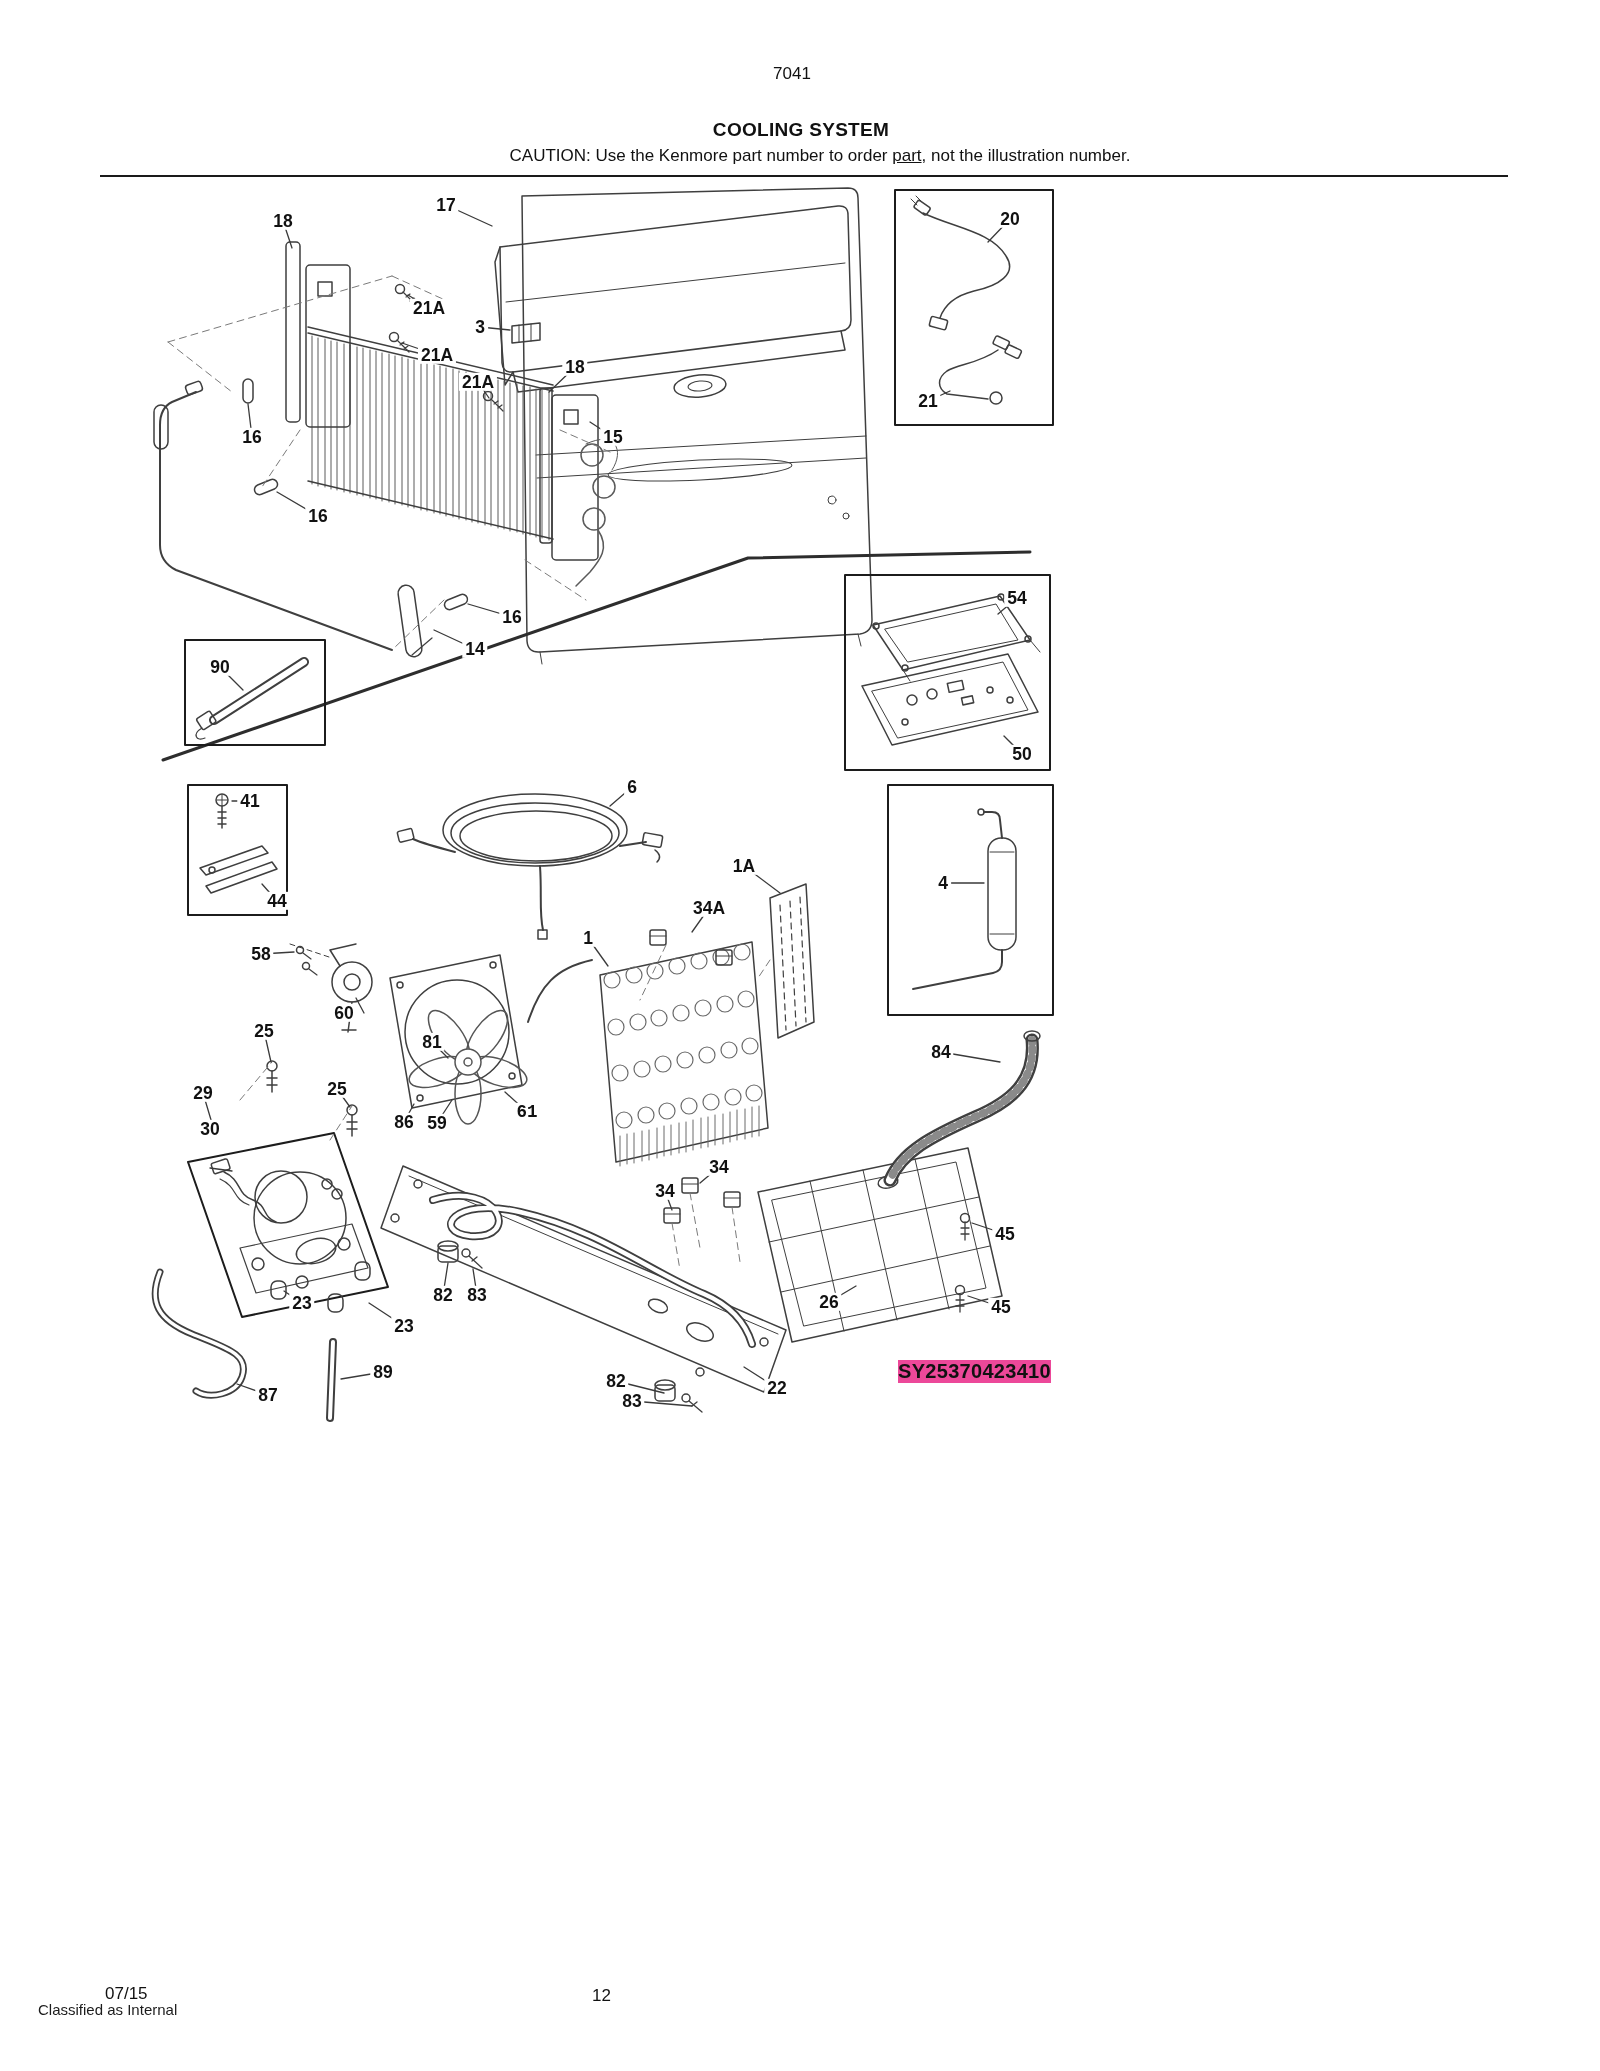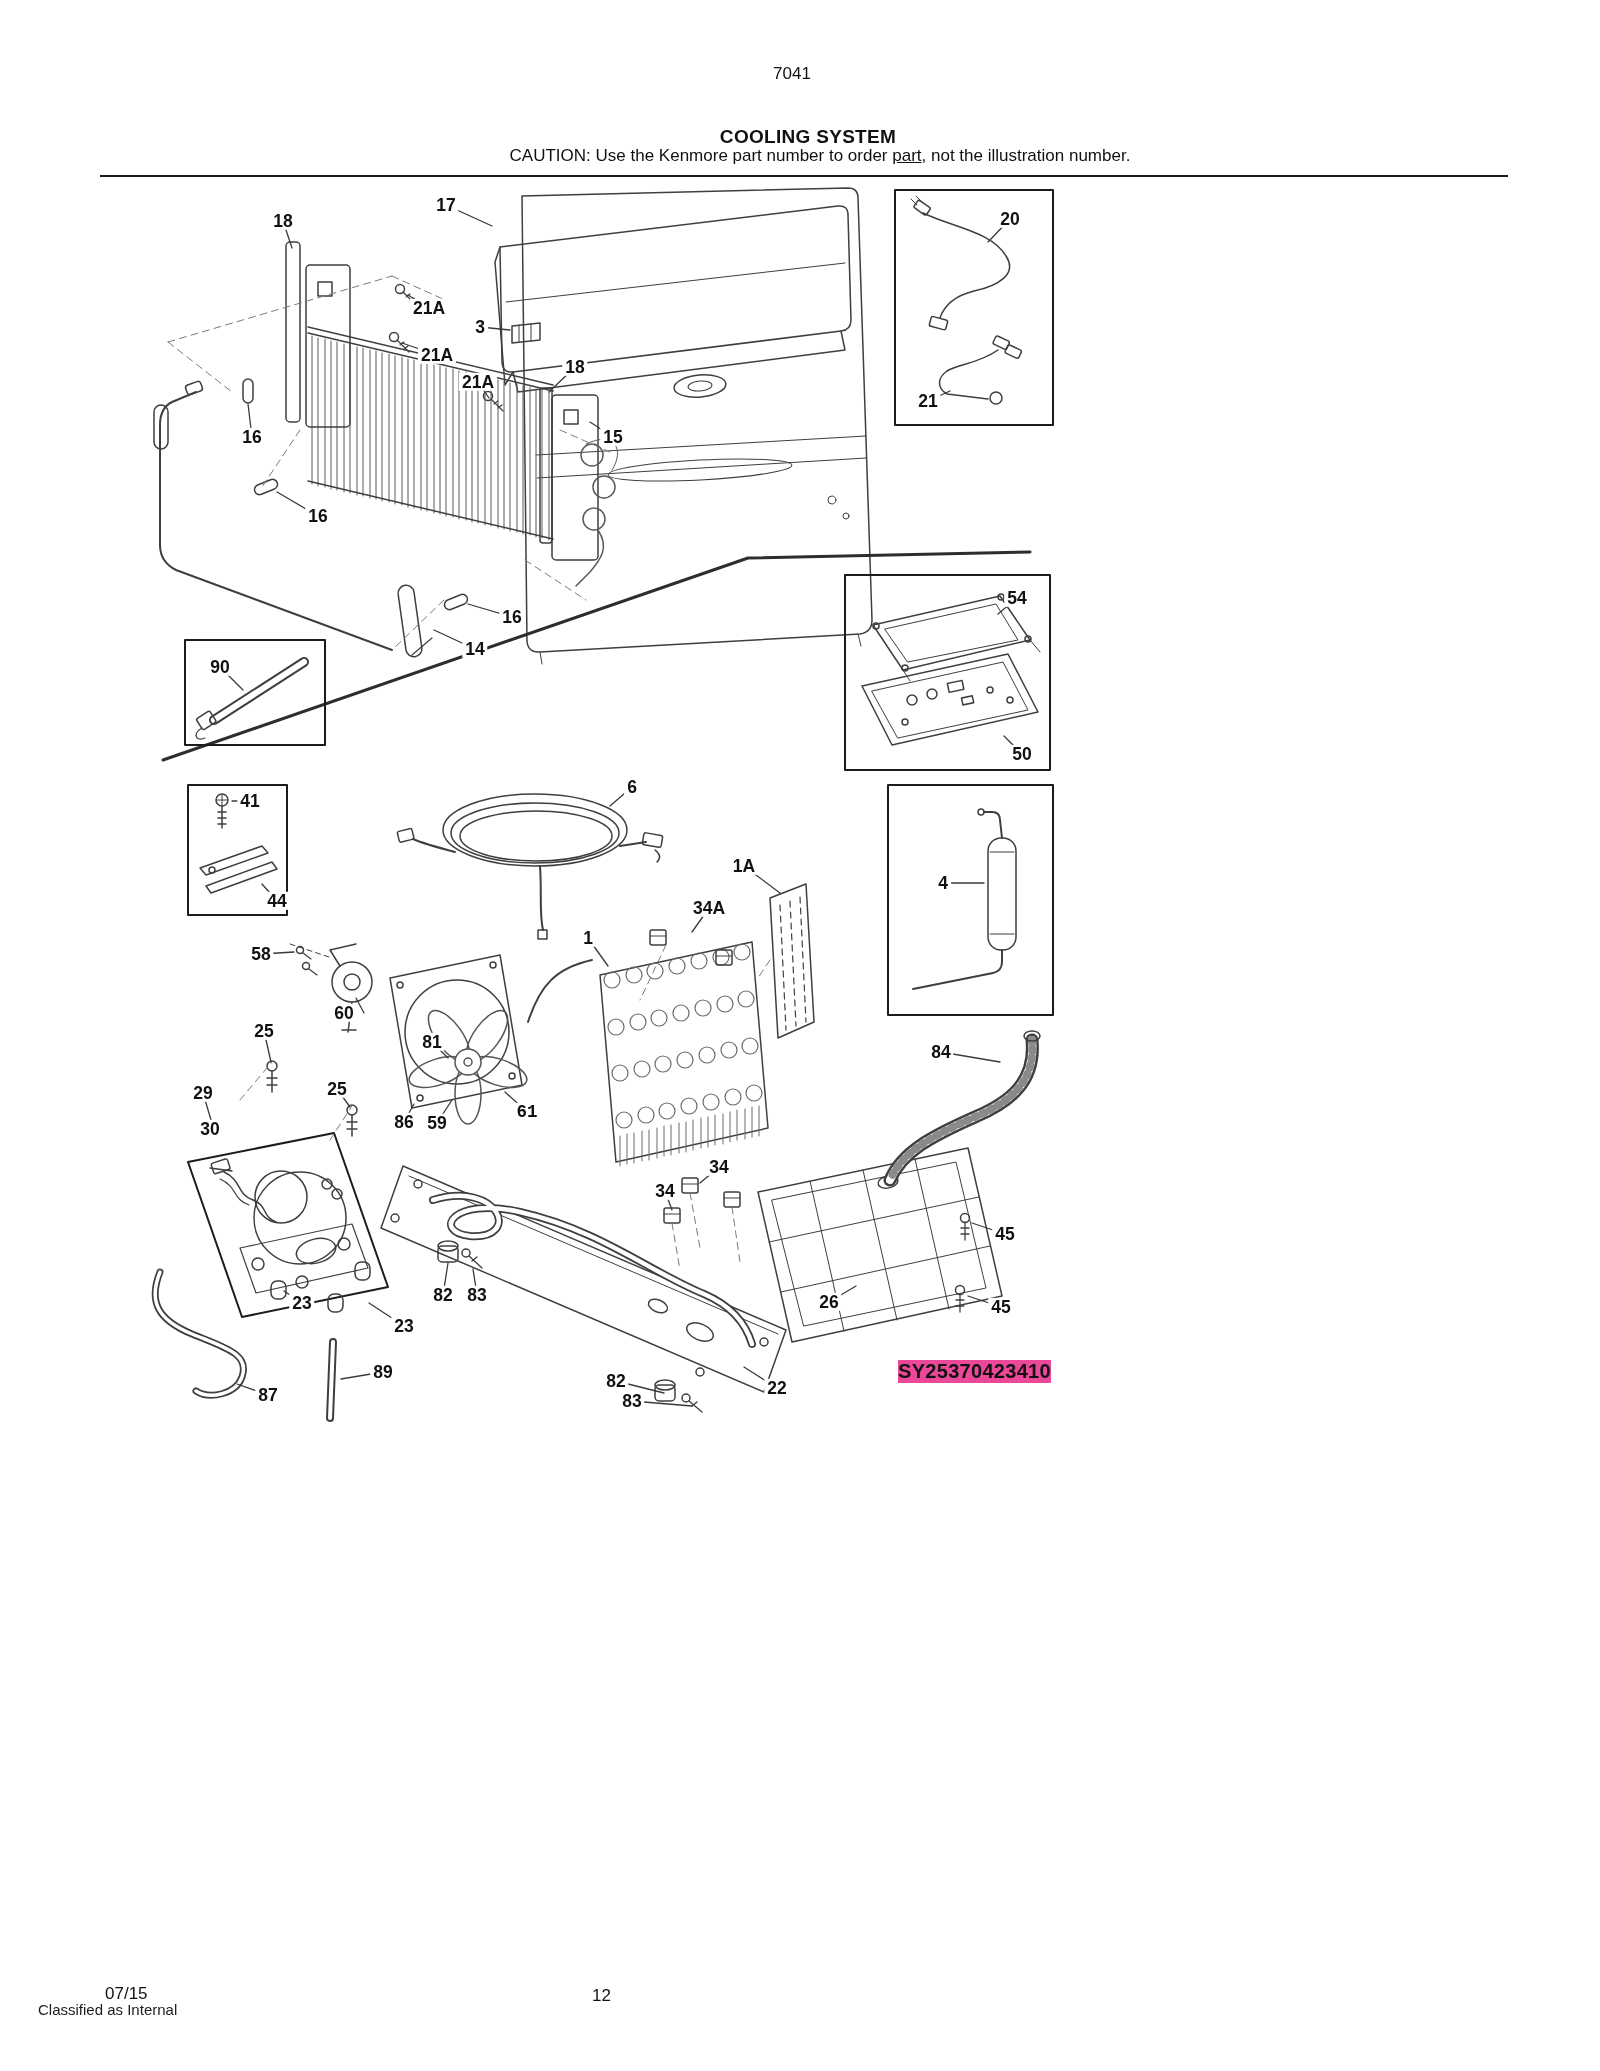--- a/index.html
+++ b/index.html
@@ -1,20 +1,20 @@
 <!DOCTYPE html>
 <html><head>
 <meta charset="utf-8">
 <style>
   html,body{margin:0;padding:0;background:#ffffff;}
   .page{position:relative;width:1600px;height:2071px;background:#fff;
         font-family:"Liberation Sans",sans-serif;color:#111;overflow:hidden;}
   .model-number{position:absolute;top:64px;left:0;width:1584px;text-align:center;font-size:17px;}
   .title{position:absolute;top:110px;left:0;width:1584px;text-align:center;
-         font-size:19px;font-weight:bold;margin:16px;letter-spacing:.3px;}
+         font-size:19px;font-weight:bold;margin:9px;letter-spacing:.3px;}
   .caution{position:absolute;top:146px;left:0;width:1584px;text-align:center;font-size:17px;margin-left:28px;}
   .caution .u{text-decoration:underline;}
   .rule{position:absolute;left:100px;top:175px;width:1408px;height:2px;background:#1a1a1a;}
   .art{position:absolute;left:0;top:0;z-index:1;}
   .callout-layer{position:absolute;left:0;top:0;width:1472px;height:2071px;z-index:2;}
   .callout{position:absolute;transform:translate(-50%,-50%);font-weight:bold;font-size:17.5px;
            background:#fff;padding:0 3px;line-height:1.05;white-space:nowrap;}
   .diagram-code{position:absolute;left:898px;top:1360px;font-size:20px;font-weight:bold;
                 background:#ec4899;z-index:2;letter-spacing:.3px;}
   .footer-date{position:absolute;left:105px;top:1984px;font-size:17px;}

